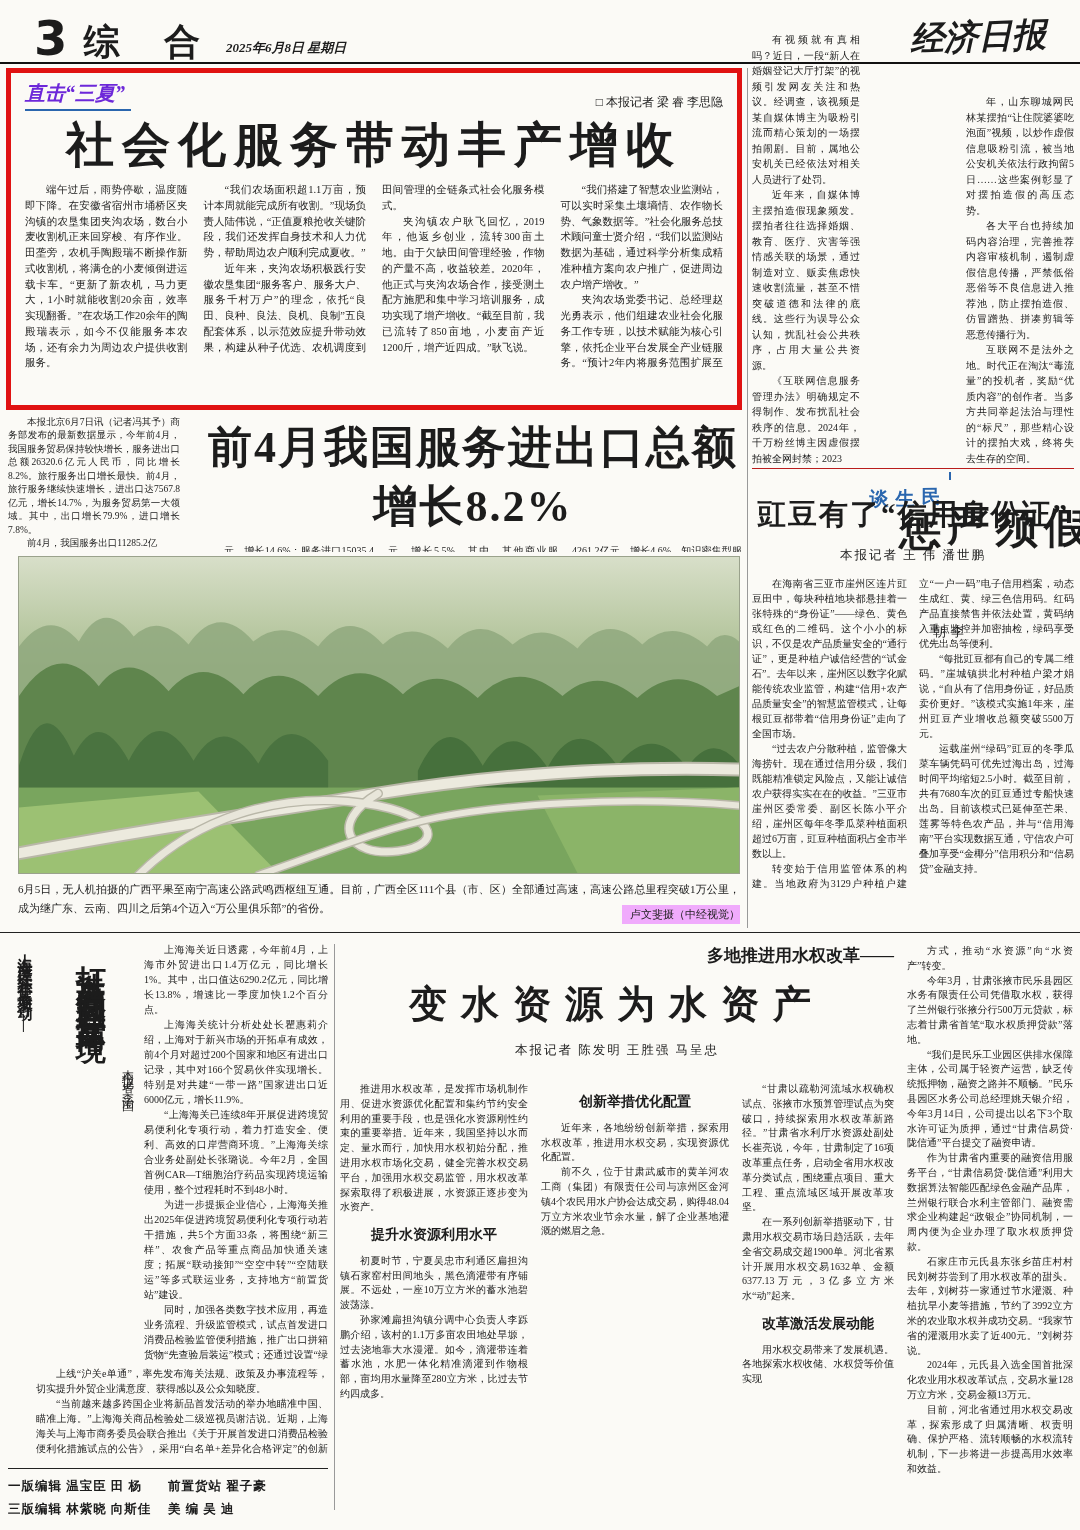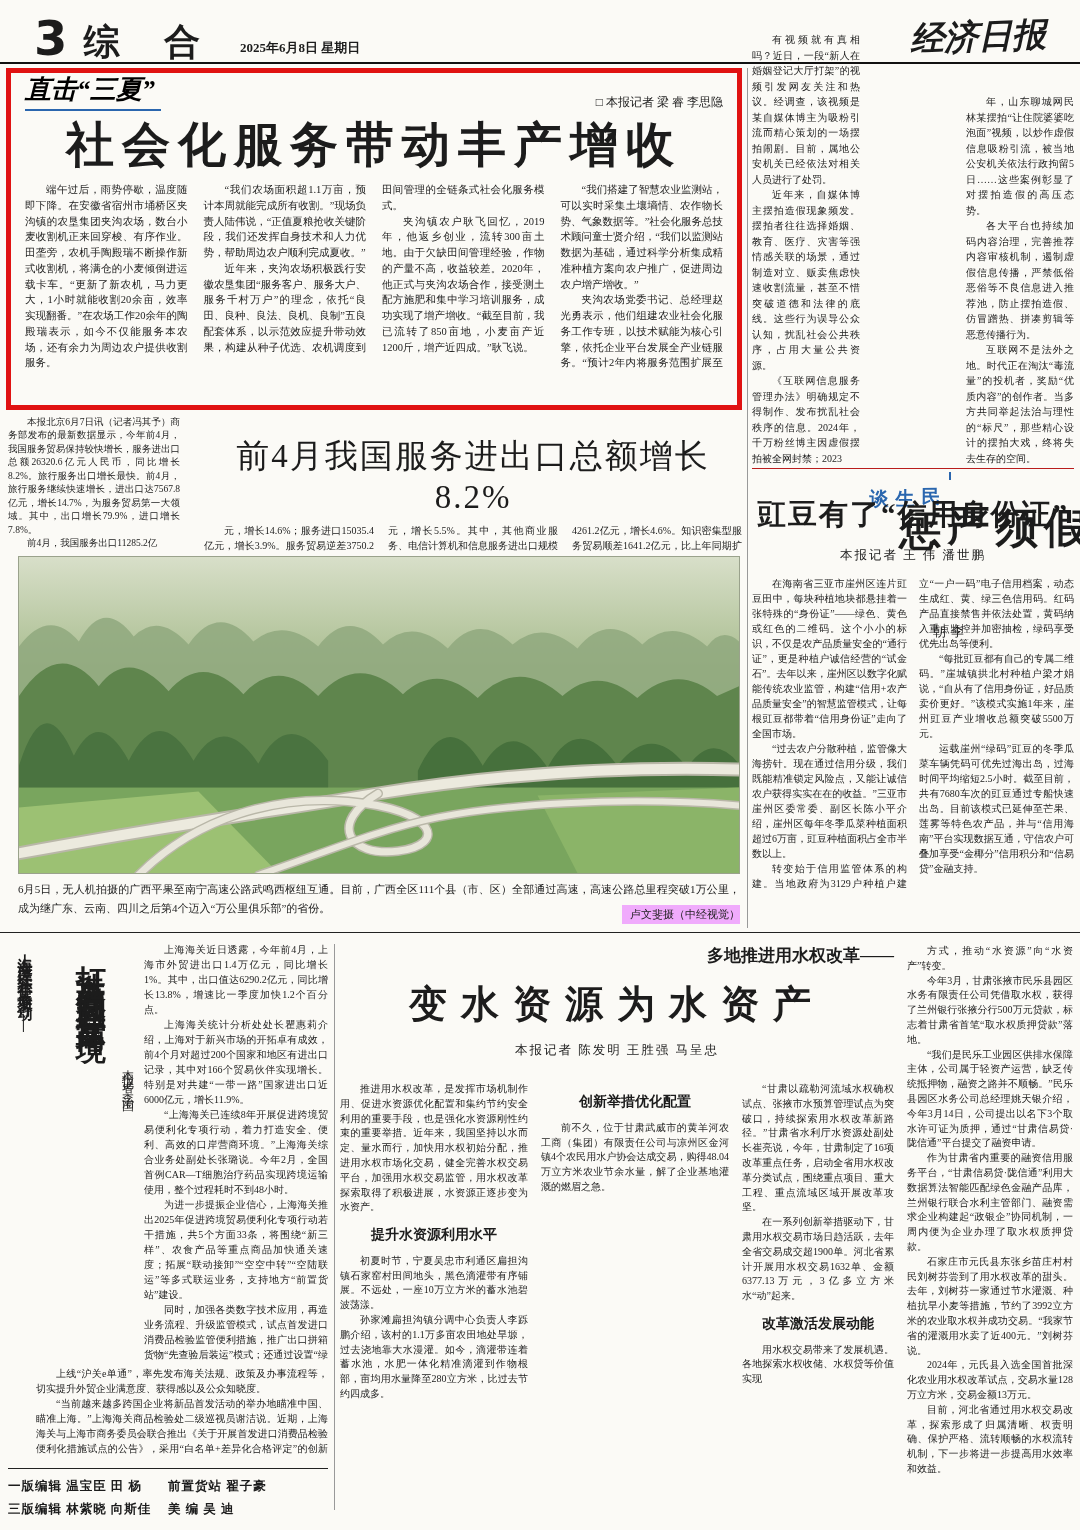--- a/index.html
+++ b/index.html
@@ -11,30 +11,30 @@
   }
   p { margin:0; text-indent:2em; }
   .jt { text-align:justify; }
 
   
   .hdr { position:absolute; left:34px; top:8px; right:28px; height:52px;
          display:flex; align-items:flex-end; }
   .pnum { font-family:"DejaVu Sans",sans-serif; font-size:48px; font-weight:900; line-height:0.9; }
   .psec { font-family:"DejaVu Sans",sans-serif; font-size:36px; font-weight:900;
           letter-spacing:16px; margin-left:16px; line-height:1; }
-  .pdate { font-size:13px; font-weight:700; margin-left:24px; padding-bottom:3px; }
+  .pdate { font-size:13px; font-weight:700; margin-left:10px; padding-bottom:3px;font-style:italic; }
   .masthead { margin-left:auto; font-style:italic; font-weight:700; font-size:34px;
               transform:rotate(-2deg); padding-right:6px; }
   .hrule { position:absolute; left:0; right:0; top:62px; height:2px; background:#111; }
 
   
   .lead { position:absolute; left:6px; top:68px; width:736px; height:342px;
           border:5px solid #e01212; background:#fbfaf6; padding:8px 14px 10px; }
   .lead-top { display:flex; justify-content:space-between; align-items:flex-end; height:30px; }
-  .kicker { color:#000000; font-weight:800; font-size:26px; font-style:italic;
+  .kicker { color:#6d28d9; font-weight:800; font-size:20px; font-style:italic;
             border-bottom:2px solid #2a66ae; padding:0 6px 2px 0;margin-top:45px; }
   .lead-byline { font-size:12px; }
   .lead h1 { text-align:center; font-family:"DejaVu Sans",sans-serif; font-size:48px;
              font-weight:900; letter-spacing:8px; line-height:1.15; margin:6px 0 10px; }
   .lead-body { height:200px; overflow:hidden; column-count:4; column-gap:16px;
                font-size:10.5px; line-height:1.5; text-align:justify; }
 
   
   .minsheng { position:absolute; left:752px; top:68px; width:322px; height:398px; display:flex;align-items:flex-end; }
   .ms-col { flex:1; font-size:10px; line-height:1.55; text-align:justify; overflow:hidden; }
@@ -47,22 +47,22 @@
                  letter-spacing:12px; line-height:1.15; }
   .ms-author { position:absolute; right:0px; top:148px; writing-mode:vertical-rl;
                font-size:13px; letter-spacing:6px; }
 
   
   .trade { position:absolute; left:8px; top:416px; width:734px; height:136px;
            display:flex; gap:24px; }
   .trade-col1 { width:172px; flex:none; font-size:9.5px; line-height:1.42;
                 text-align:justify; overflow:hidden; }
   .trade-right { flex:1; display:flex; flex-direction:column; }
-  .trade-right h2 { font-size:33px; font-weight:400; text-align:center;
-                    letter-spacing:2px; margin:18px 0 8px; }
+  .trade-right h2 { font-size:44px; font-weight:700; text-align:center;
+                    letter-spacing:2px; margin:2px 0 8px; }
   .trade-body { flex:1; column-count:3; column-gap:14px; font-size:10px;
                 line-height:1.45; text-align:justify; overflow:hidden; }
 
   
   .photo { position:absolute; left:18px; top:556px; width:722px; height:318px;
            border:1px solid #9aa28c; }
   .photo svg { display:block; width:100%; height:100%; }
   .caption { position:absolute; left:18px; top:880px; width:722px; height:46px;
              font-size:11px; line-height:1.7; text-align:justify; }
   .credit { position:absolute; right:0; bottom:2px; background:#f0abfc; padding-left:8px; }
@@ -261,20 +261,21 @@
         </div>
       <div class="w-sub">提升水资源利用水平</div>
       <div>
           <p>初夏时节，宁夏吴忠市利通区扁担沟镇石家窑村田间地头，黑色滴灌带有序铺展。不远处，一座10万立方米的蓄水池碧波荡漾。</p>
           <p>孙家滩扁担沟镇分调中心负责人李跞鹏介绍，该村的1.1万多亩农田地处旱塬，过去浇地靠大水漫灌。如今，滴灌带连着蓄水池，水肥一体化精准滴灌到作物根部，亩均用水量降至280立方米，比过去节约四成多。</p>
         </div>
     </div>
     <div class="w-col w2">
       <div class="w-sub">创新举措优化配置</div>
       <div>
+          <p>近年来，各地纷纷创新举措，探索用水权改革，推进用水权交易，实现资源优化配置。</p>
           <p>前不久，位于甘肃武威市的黄羊河农工商（集团）有限责任公司与凉州区金河镇4个农民用水户协会达成交易，购得48.04万立方米农业节余水量，解了企业基地灌溉的燃眉之急。</p>
         </div>
     </div>
     <div class="w-col w3">
       <div>
           <p>“甘肃以疏勒河流域水权确权试点、张掖市水预算管理试点为突破口，持续探索用水权改革新路径。”甘肃省水利厅水资源处副处长崔亮说，今年，甘肃制定了16项改革重点任务，启动全省用水权改革分类试点，围绕重点项目、重大工程、重点流域区域开展改革攻坚。</p>
           <p>在一系列创新举措驱动下，甘肃用水权交易市场日趋活跃，去年全省交易成交超1900单。河北省累计开展用水权交易1632单、金额6377.13万元，3亿多立方米水“动”起来。</p>
         </div>
       <div class="w-sub">改革激活发展动能</div>
       <div>

